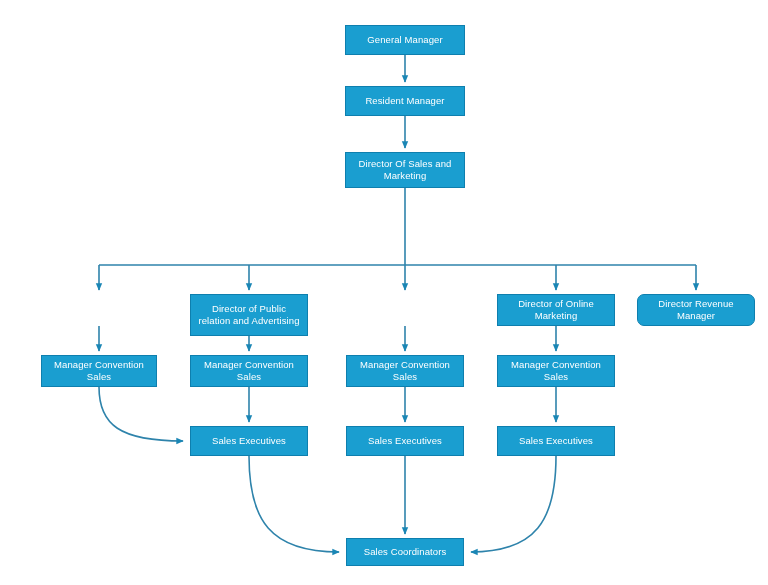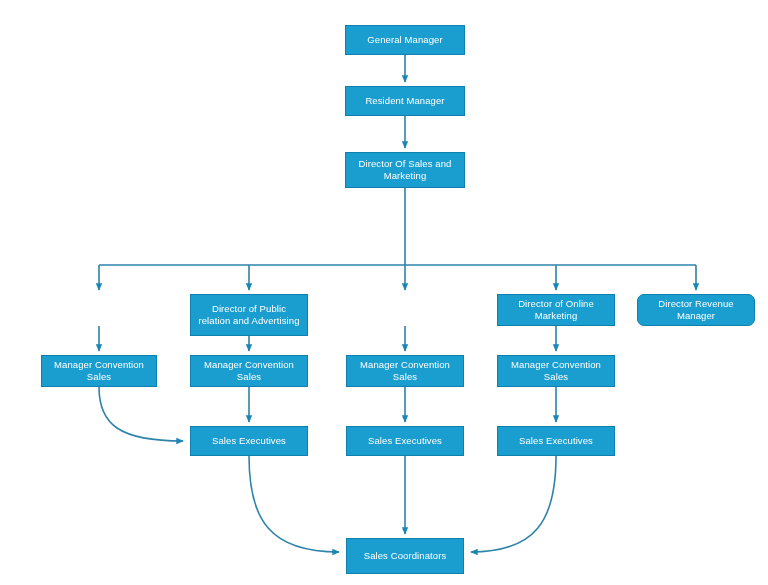--- a/index.html
+++ b/index.html
@@ -134,17 +134,17 @@
   <div class="node" style="left:190px; top:426px; width:118px; height:30px;">
     <span>Sales Executives</span>
   </div>
   <div class="node" style="left:346px; top:426px; width:118px; height:30px;">
     <span>Sales Executives</span>
   </div>
   <div class="node" style="left:497px; top:426px; width:118px; height:30px;">
     <span>Sales Executives</span>
   </div>
 
-  <div class="node" style="left:346px; top:538px; width:118px; height:36px;">
+  <div class="node" style="left:346px; top:538px; width:118px; height:28px;">
     <span>Sales Coordinators</span>
   </div>
 
 </div>
 
 </body></html>

